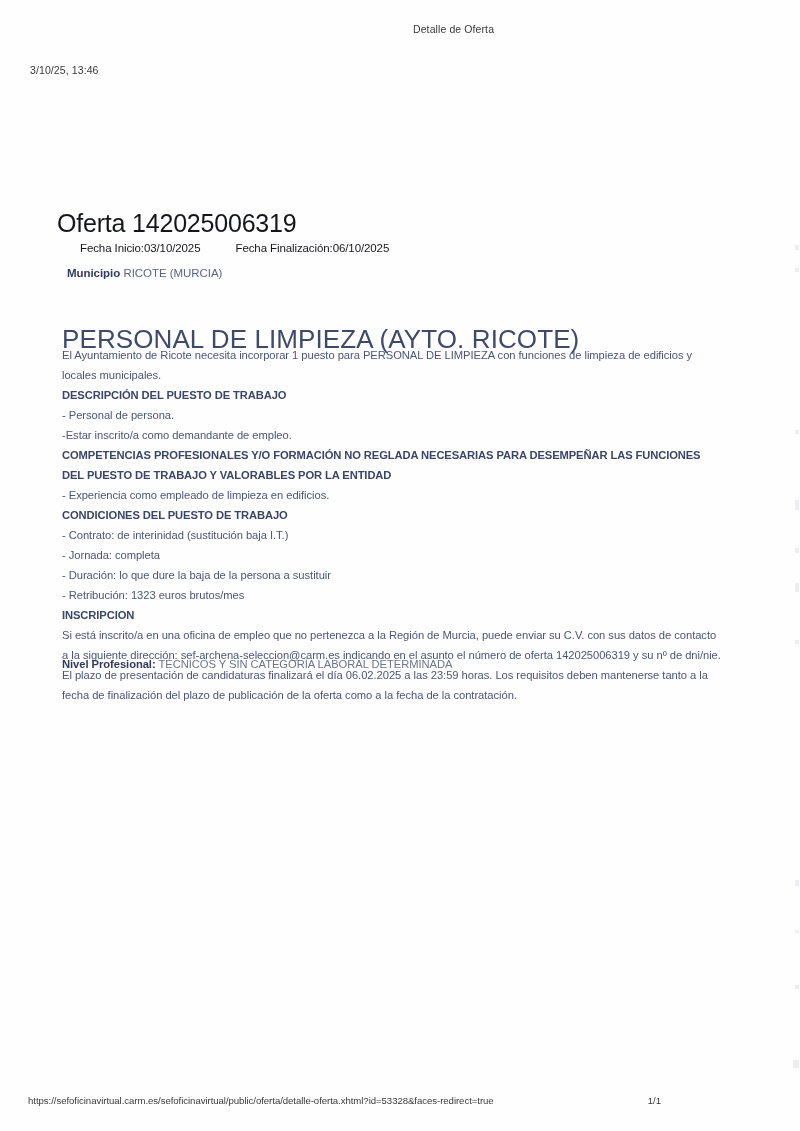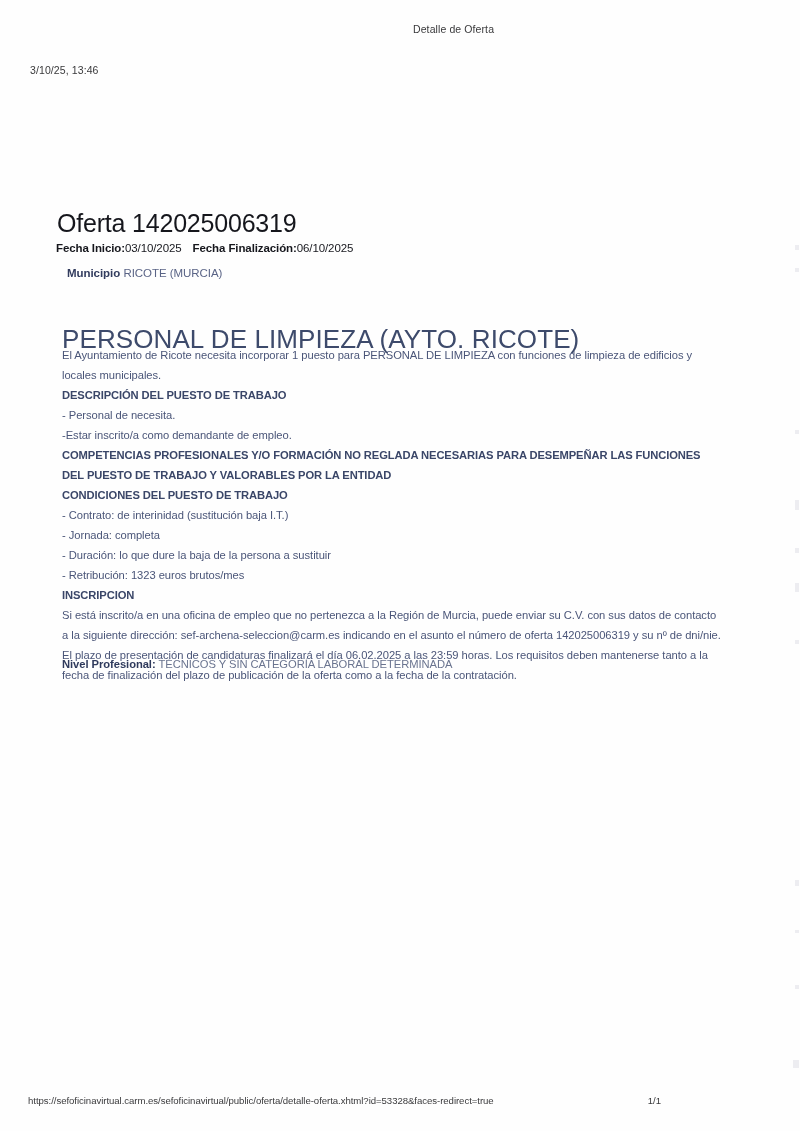--- a/index.html
+++ b/index.html
@@ -93,21 +93,22 @@
   .dates-line {
     position: absolute;
     left: 56px;
     top: 242px;
     font-size: 11.5px;
     color: #16171d;
     white-space: nowrap;
     letter-spacing: -0.1px;
   }
   .dates-line .lbl {
-    font-weight: bold;
+    font-weight: normal;
+    margin-left: 24px;
   }
   .dates-line .gap {
     display: inline-block;
     width: 11px;
   }
 
   .municipio-line {
     position: absolute;
     left: 67px;
     top: 267px;
@@ -205,23 +206,24 @@
     <div class="municipio-line">
       <span class="lbl">Municipio</span>
       <span>RICOTE (MURCIA)</span>
     </div>
 
     <div class="job-heading">PERSONAL DE LIMPIEZA (AYTO. RICOTE)</div>
 
     <div class="body-block">
       <p>El Ayuntamiento de Ricote necesita incorporar 1 puesto para PERSONAL DE LIMPIEZA con funciones de limpieza de edificios y locales municipales.</p>
       <p class="bold">DESCRIPCIÓN DEL PUESTO DE TRABAJO</p>
-      <p>- Personal de necesita.</p>
+      <p>- Personal de persona.</p>
       <p>-Estar inscrito/a como demandante de empleo.</p>
       <p class="bold">COMPETENCIAS PROFESIONALES Y/O FORMACIÓN NO REGLADA NECESARIAS PARA DESEMPEÑAR LAS FUNCIONES DEL PUESTO DE TRABAJO Y VALORABLES POR LA ENTIDAD</p>
+      <p>- Experiencia como empleado de limpieza en edificios.</p>
       <p class="bold">CONDICIONES DEL PUESTO DE TRABAJO</p>
       <p>- Contrato: de interinidad (sustitución baja I.T.)</p>
       <p>- Jornada: completa</p>
       <p>- Duración: lo que dure la baja de la persona a sustituir</p>
       <p>- Retribución: 1323 euros brutos/mes</p>
       <p class="bold">INSCRIPCION</p>
       <p>Si está inscrito/a en una oficina de empleo que no pertenezca a la Región de Murcia, puede enviar su C.V. con sus datos de contacto a la siguiente dirección: sef-archena-seleccion@carm.es indicando en el asunto el número de oferta 142025006319 y su nº de dni/nie.</p>
       <p>El plazo de presentación de candidaturas finalizará el día 06.02.2025 a las 23:59 horas. Los requisitos deben mantenerse tanto a la fecha de finalización del plazo de publicación de la oferta como a la fecha de la contratación.</p>
     </div>
 

